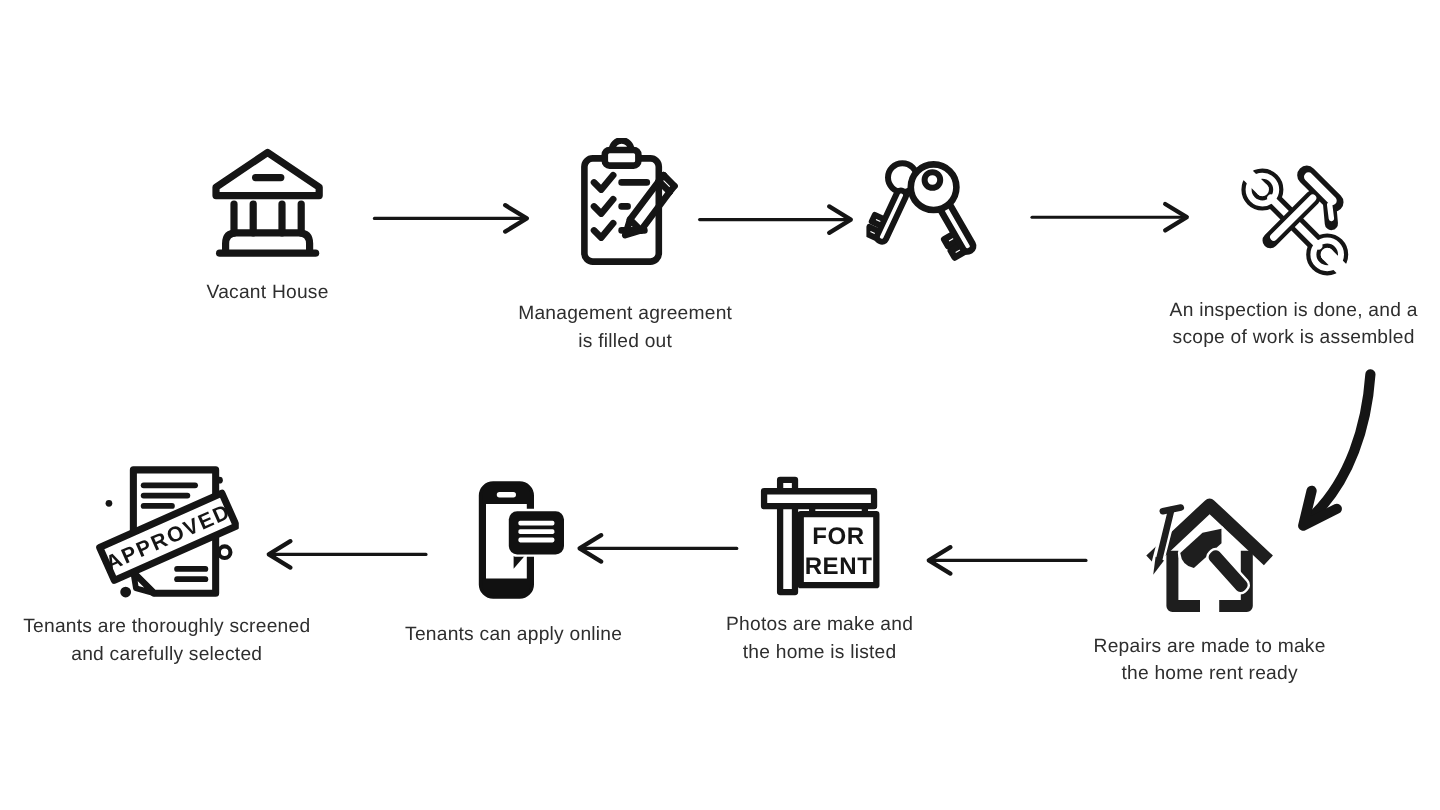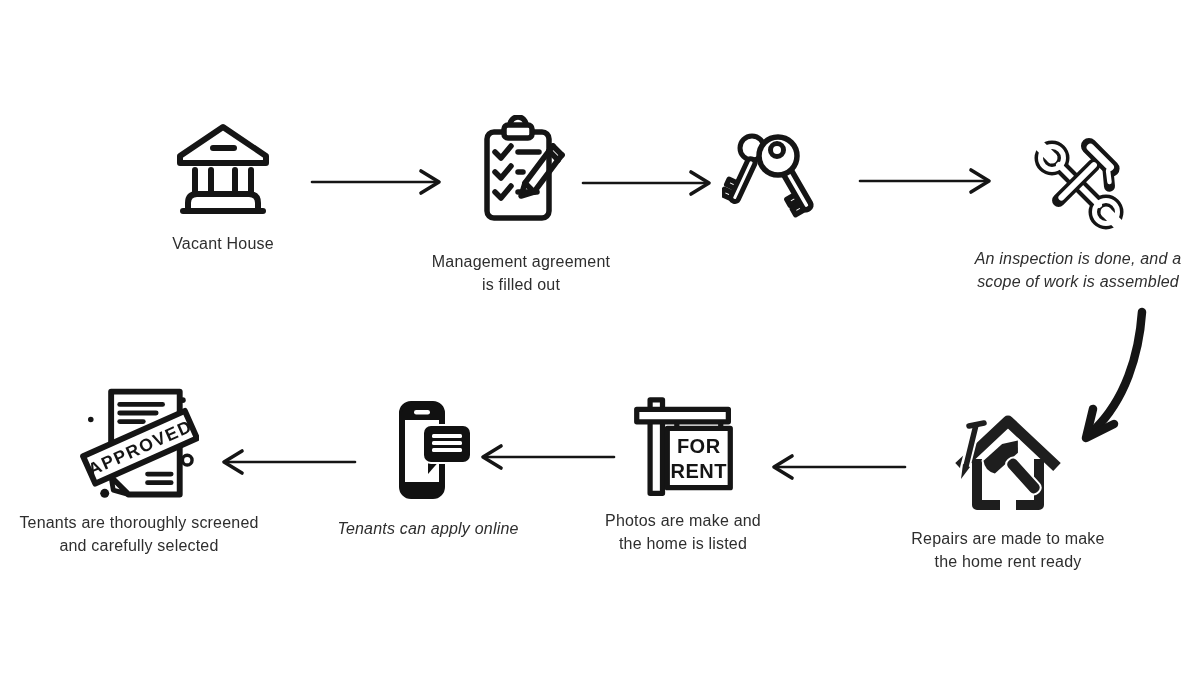--- a/index.html
+++ b/index.html
@@ -11,32 +11,32 @@
   .step{position:absolute;display:flex;flex-direction:column;align-items:center;transform:translateX(-50%);}
   .icon{flex:0 0 auto;}
   .label{
     font-size:16px;line-height:23px;color:#2e2e2e;text-align:center;
     white-space:pre-line;letter-spacing:0.2px;
   }
   
   #step-vacant      {left:223px;  top:120px; width:260px;}
   #step-agreement   {left:521px;  top:115px; width:260px;gap:11px;}
   #step-keys        {left:772px;  top:126px; width:280px;}
-  #step-inspection  {left:1078px; top:131px; width:240px;font-style:italic;}
+  #step-inspection  {left:1078px; top:131px; width:240px;}
   #step-repairs     {left:1008px; top:412px; width:260px;}
   #step-listing     {left:683px;  top:396px; width:250px;}
   #step-apply       {left:428px;  top:400px; width:260px;}
   #step-screening   {left:139px;  top:383px; width:290px;}
   #step-vacant .label{margin-top:12px;}
   #step-agreement .label{margin-top:14px;}
   #step-keys .label{margin-top:16px;}
   #step-inspection .label{margin-top:16px;}
   #step-repairs .label{margin-top:5px;}
   #step-listing .label{margin-top:8px;}
-  #step-apply .label{margin-top:17px;font-style:italic;}
+  #step-apply .label{margin-top:17px;}
   #step-screening .label{margin-top:8px;}
   #arrow-layer{position:absolute;left:0;top:0;pointer-events:none;}
   .sign-text{font-family:"Liberation Sans", sans-serif;font-weight:bold;}
 </style>
 </head>
 <body>
 
 <div class="canvas">
 
   <svg id="arrow-layer" width="1200" height="675" viewBox="0 0 1200 675">

